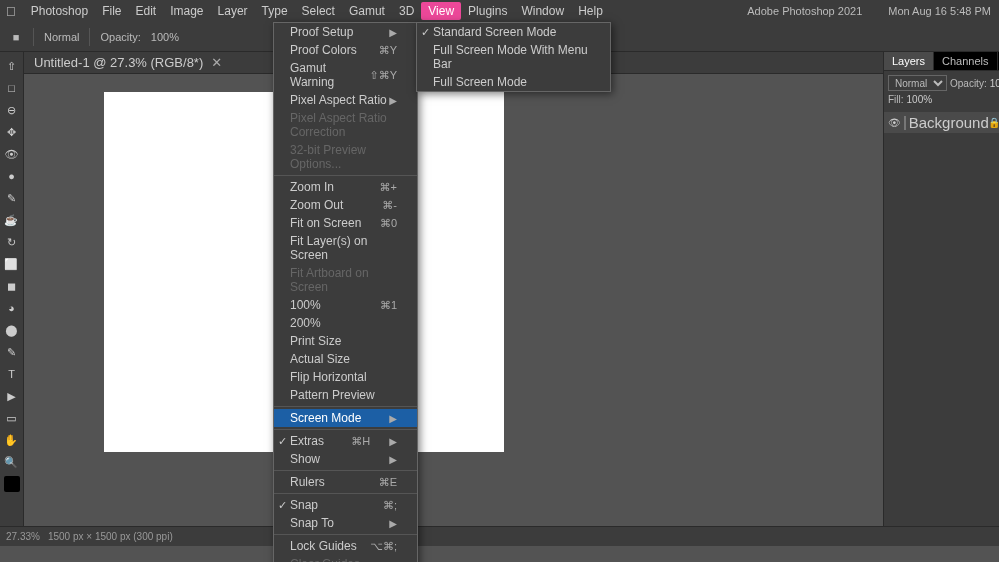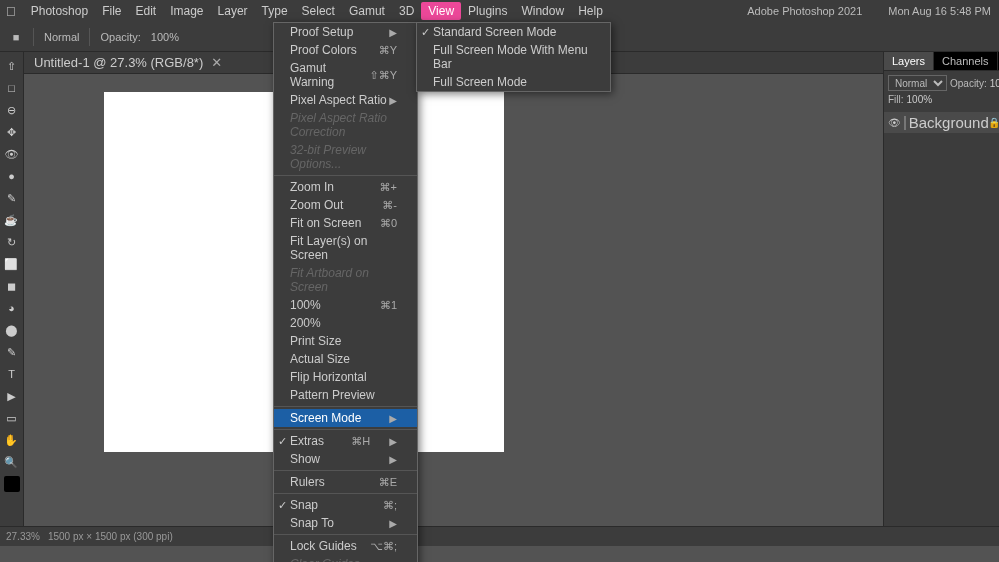--- a/index.html
+++ b/index.html
@@ -274,21 +274,20 @@
     .dropdown-item:hover, .dropdown-item.highlighted {
       background: #1c5fa5;
       color: #fff;
     }
     .dropdown-item.highlighted {
       background: #1c5fa5;
     }
     .dropdown-item.disabled {
       color: #666;
       cursor: default;
-      font-style: italic;
     }
     .dropdown-sep {
       height: 1px;
       background: #555;
       margin: 2px 0;
     }
     .dropdown-shortcut {
       color: #aaa;
       font-size: 11px;
       margin-left: 8px;

